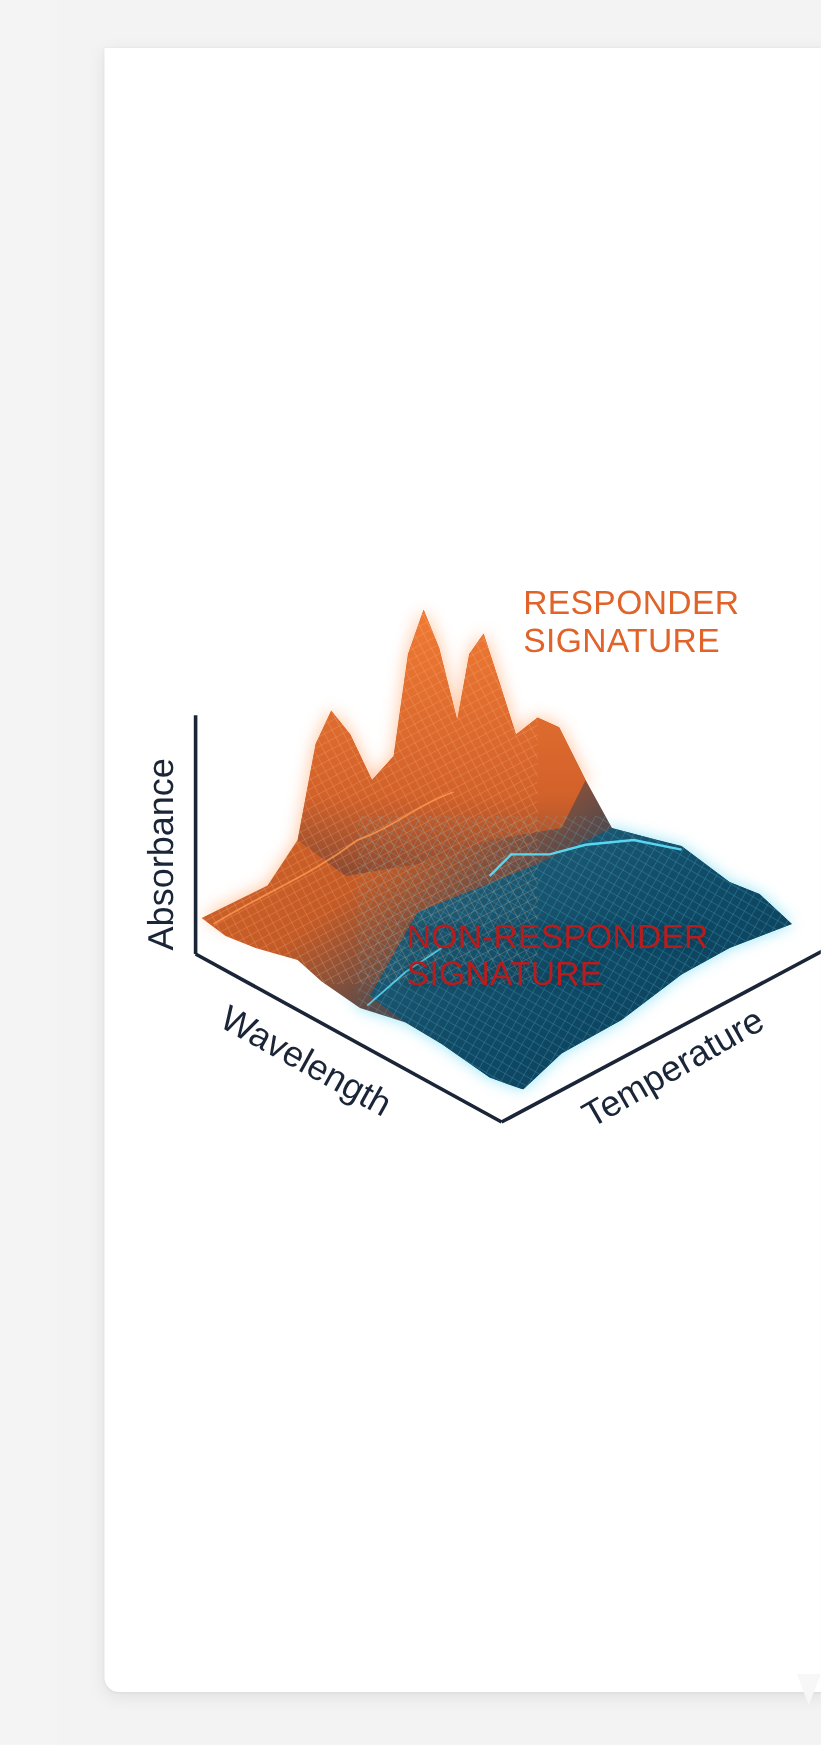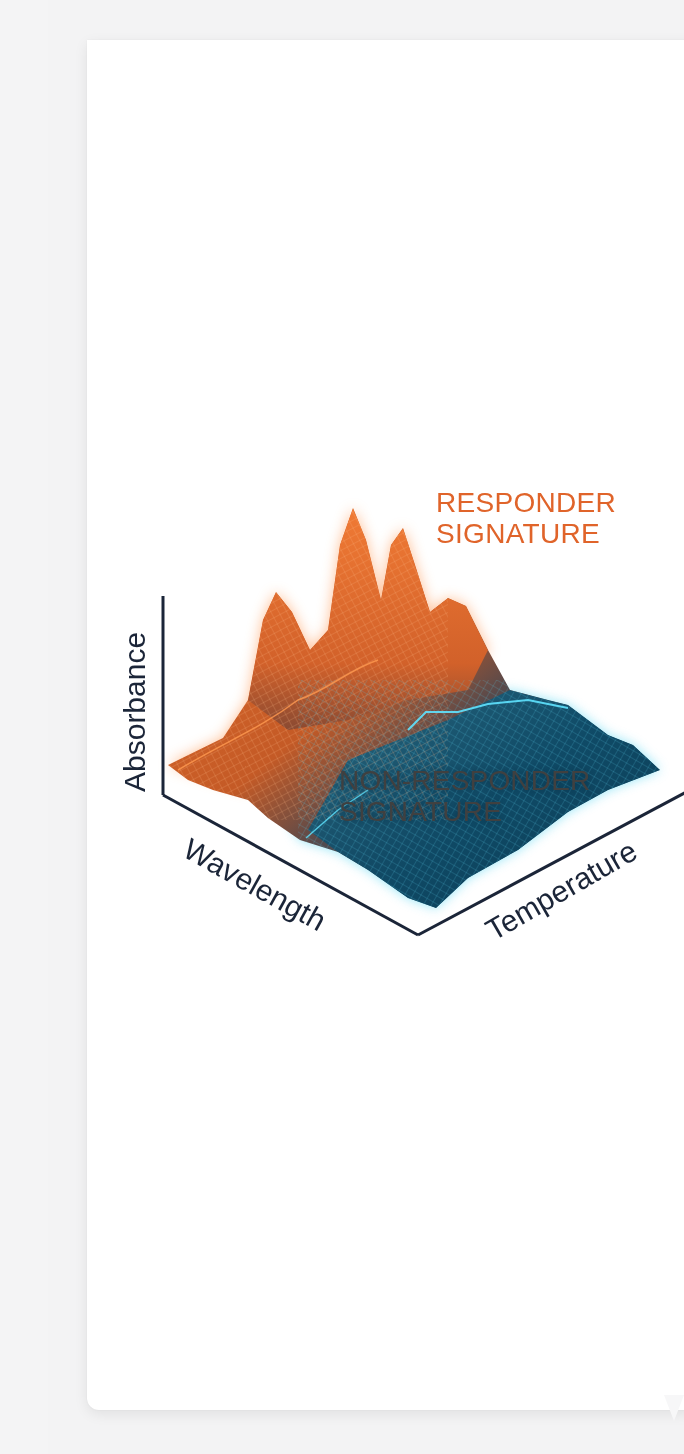--- a/index.html
+++ b/index.html
@@ -55,21 +55,21 @@
       left: 388px;
       top: 487px;
       font-size: 28px;
       color: #e0642a;
       letter-spacing: 0.3px;
     }
     .nonresponder-label {
       left: 291px;
       top: 765px;
       font-size: 28px;
-      color: #404040;
+      color: #b91c1c;
       letter-spacing: 0.2px;
       text-shadow: 0 0 6px rgba(8,40,60,0.7);
     }
     .axis-label {
       position: absolute;
       font-family: "Liberation Sans", sans-serif;
       font-size: 30px;
       color: #1b2538;
       white-space: nowrap;
       transform-origin: 0 0;

